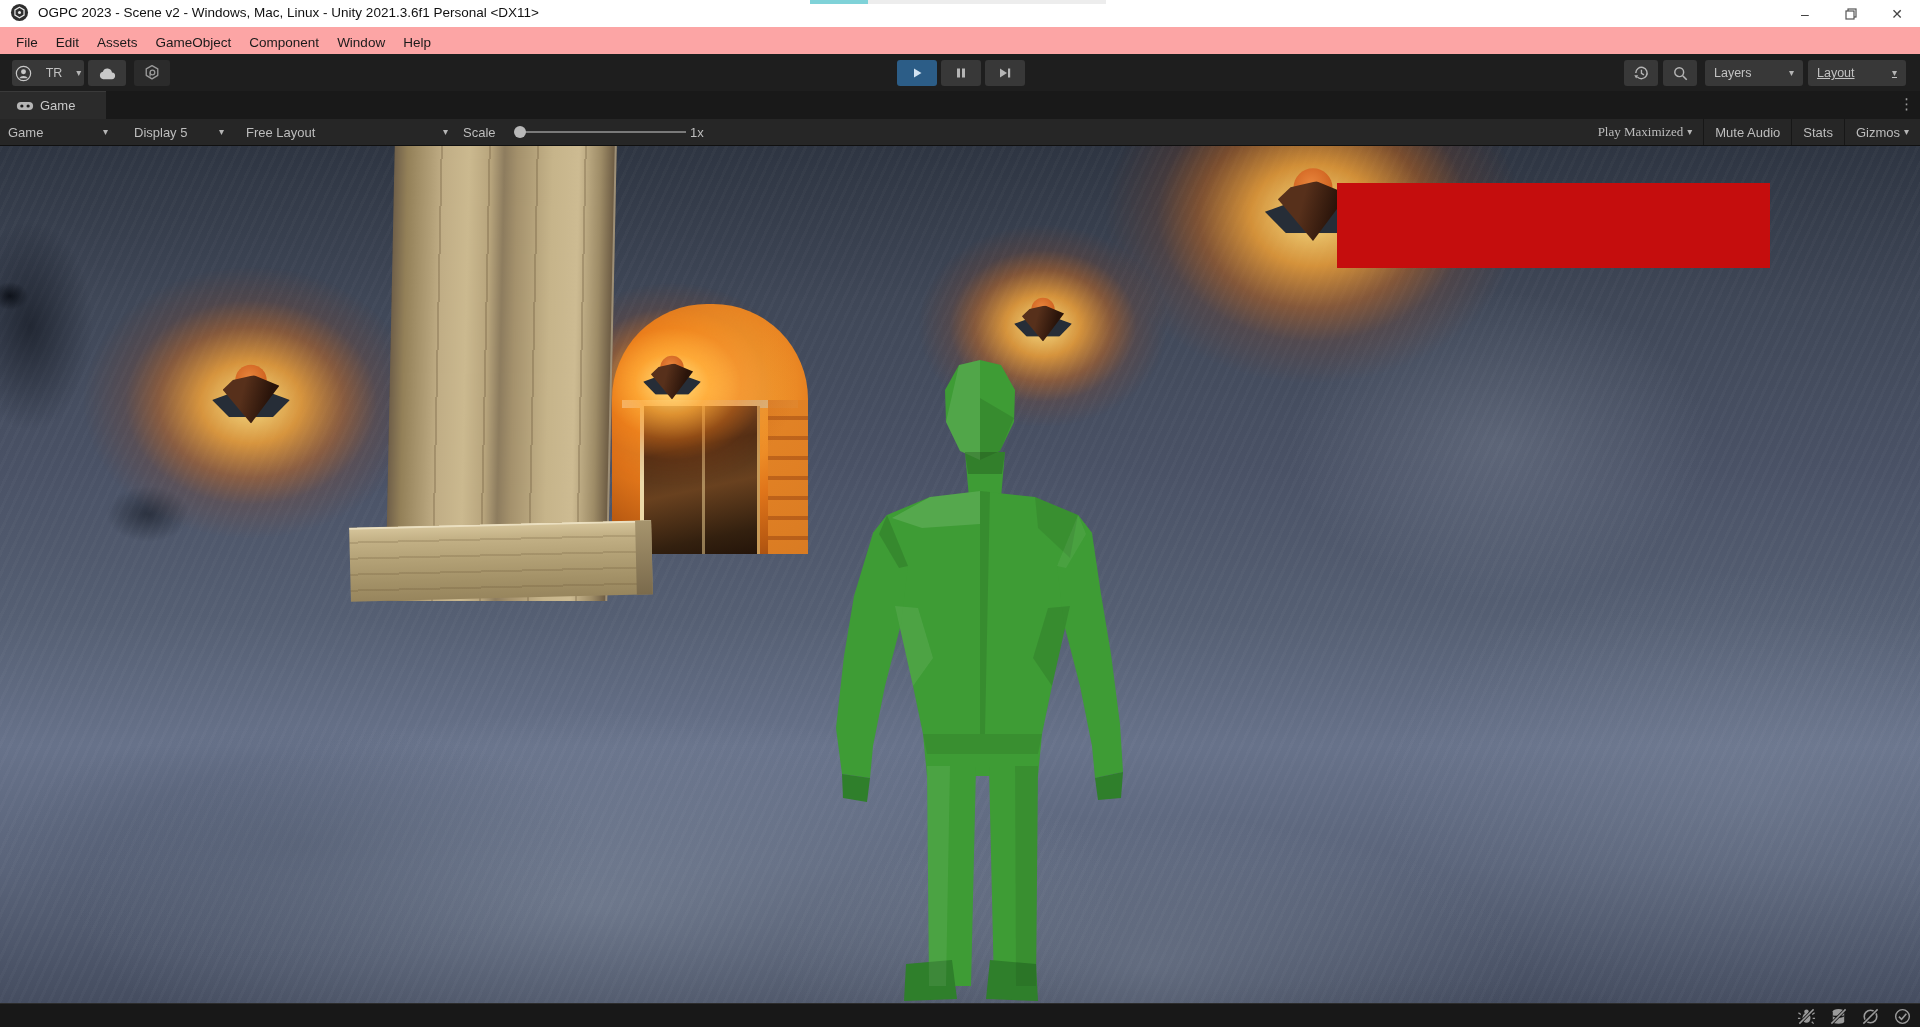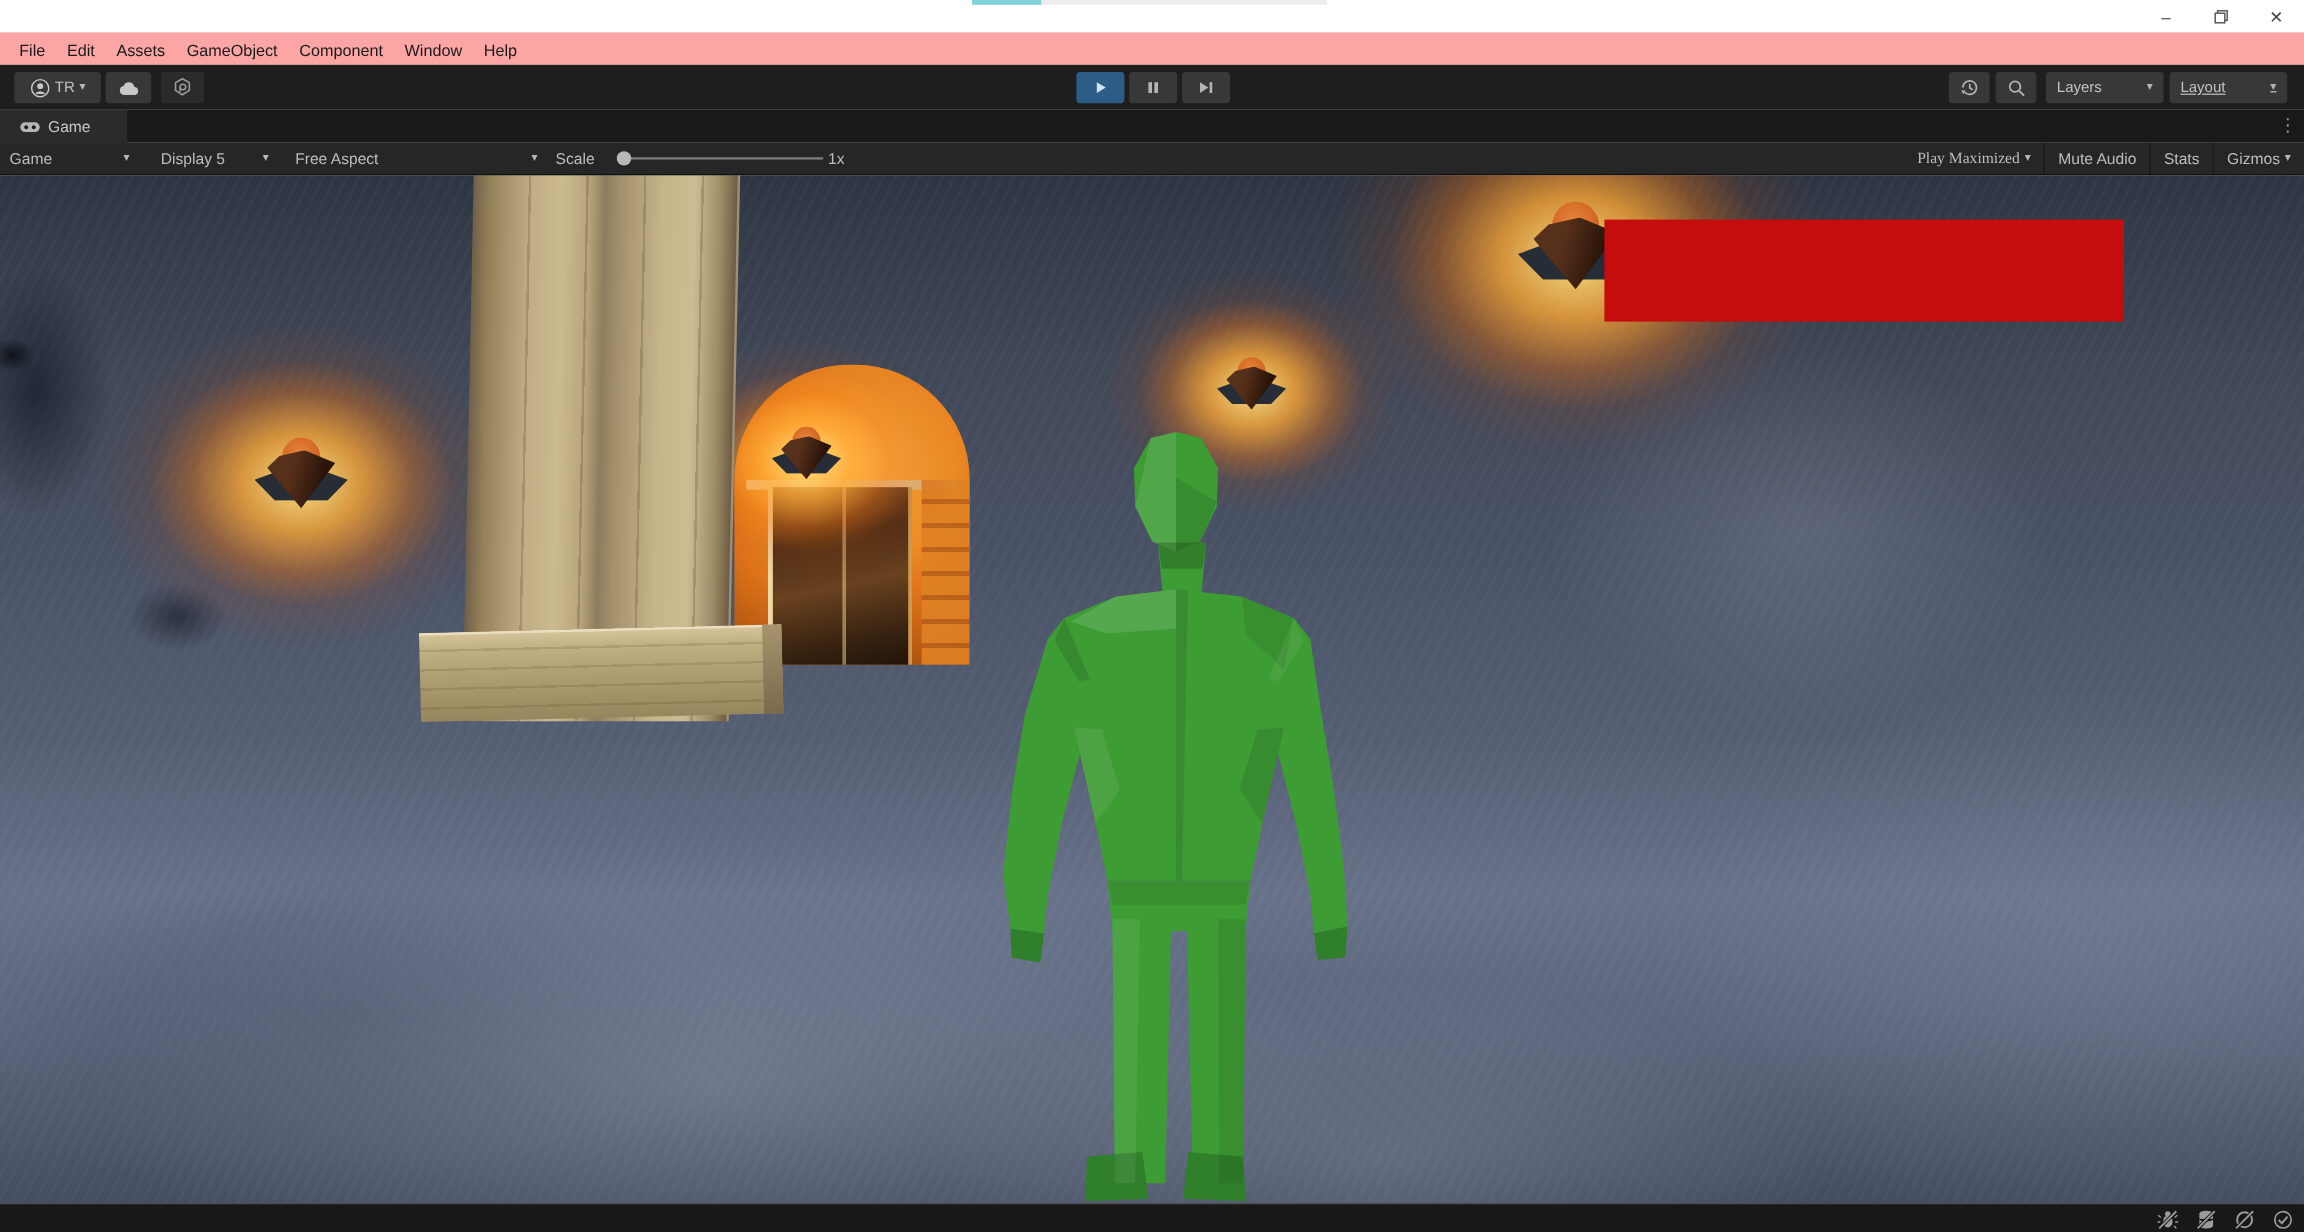--- a/index.html
+++ b/index.html
@@ -19,21 +19,21 @@
 
   
   .menubar { position:absolute; left:0; top:27px; width:1920px; height:27px; background:#fca5a5;
              display:flex; align-items:flex-end; padding-left:7px; }
   .menu-item { font-size:13.5px; color:#1a1a1a; padding:4px 9px; cursor:default; }
 
   
   .toolbar { position:absolute; left:0; top:54px; width:1920px; height:37px; background:#1e1e1e; }
   .tb-btn { position:absolute; top:6px; height:26px; background:#383838; border-radius:3px;
             display:flex; align-items:center; justify-content:center; color:#c2c2c2; font-size:12.5px; }
-  .tb-account { left:12px; width:72px; gap:4px; padding:0 6px; }
+  .tb-account { left:12px; width:72px; gap:14px; padding:0 6px; }
   .tb-cloud   { left:88px; width:38px; }
   .tb-plastic { left:134px; width:36px; background:#2b2b2b; }
   .caret { font-size:10px; color:#b5b5b5; line-height:1; }
   .tb-play  { left:897px; width:40px; background:var(--play_active,#2c5d87); }
   .tb-pause { left:941px; width:40px; }
   .tb-step  { left:985px; width:40px; }
   .tb-history { left:1624px; width:34px; }
   .tb-search  { left:1663px; width:34px; }
   .tb-layers  { left:1705px; width:98px; justify-content:space-between; padding:0 9px; }
   .tb-layout  { left:1808px; width:98px; justify-content:space-between; padding:0 9px;text-decoration:underline; }
@@ -135,20 +135,30 @@
   .sb-icons { position:absolute; right:8px; top:1px; height:22px; display:flex; gap:13px; align-items:center; }
   .sb-icons svg { display:block; }
   .icon { display:flex; align-items:center; justify-content:center; }
 </style>
 </head>
 <body>
 
 <div class="app">
 
   <div class="titlebar">
+    <div class="title-left">
+      <span class="icon">
+        <svg width="19" height="19" viewBox="0 0 20 20">
+            <circle cx="10" cy="10" r="9" fill="#2e2e2e"></circle>
+            <polygon points="10,4.5 14.8,7.2 14.8,12.8 10,15.5 5.2,12.8 5.2,7.2" fill="none" stroke="#e8e8e8" stroke-width="1.3"></polygon>
+            <circle cx="10" cy="10" r="1.6" fill="#e8e8e8"></circle>
+          </svg>
+      </span>
+      <span class="title-text">OGPC 2023 - Scene v2 - Windows, Mac, Linux - Unity 2021.3.6f1 Personal &lt;DX11&gt;</span>
+    </div>
     <div class="top-artifact-teal"></div>
     <div class="top-artifact-gray"></div>
     <div class="win-controls">
       <div class="win-btn">
           <span>–</span>
         </div>
       <div class="win-btn">
         <span class="icon">
             <svg width="12" height="12" viewBox="0 0 12 12">
               <rect x="3" y="1" width="8" height="8" fill="none" stroke="#555" stroke-width="1.2"></rect>
@@ -269,21 +279,21 @@
   <div class="gametoolbar">
     <div class="gt-item gt-dd gt-game">
       <span>Game</span>
       <span class="caret">▾</span>
     </div>
     <div class="gt-item gt-dd gt-display">
       <span>Display 5</span>
       <span class="caret">▾</span>
     </div>
     <div class="gt-item gt-dd gt-aspect">
-      <span>Free Aspect</span>
+      <span>Free Layout</span>
       <span class="caret">▾</span>
     </div>
     <div class="gt-item gt-scale-label">Scale</div>
     <div class="gt-track"></div>
     <div class="gt-knob"></div>
     <div class="gt-item gt-scale-value">1x</div>
     <div class="gt-right">
       <div class="gt-rbtn" style="border-left:none;font-family:Liberation Serif, serif;">
         <span>Play Maximized</span>
         <span class="caret">▾</span>

